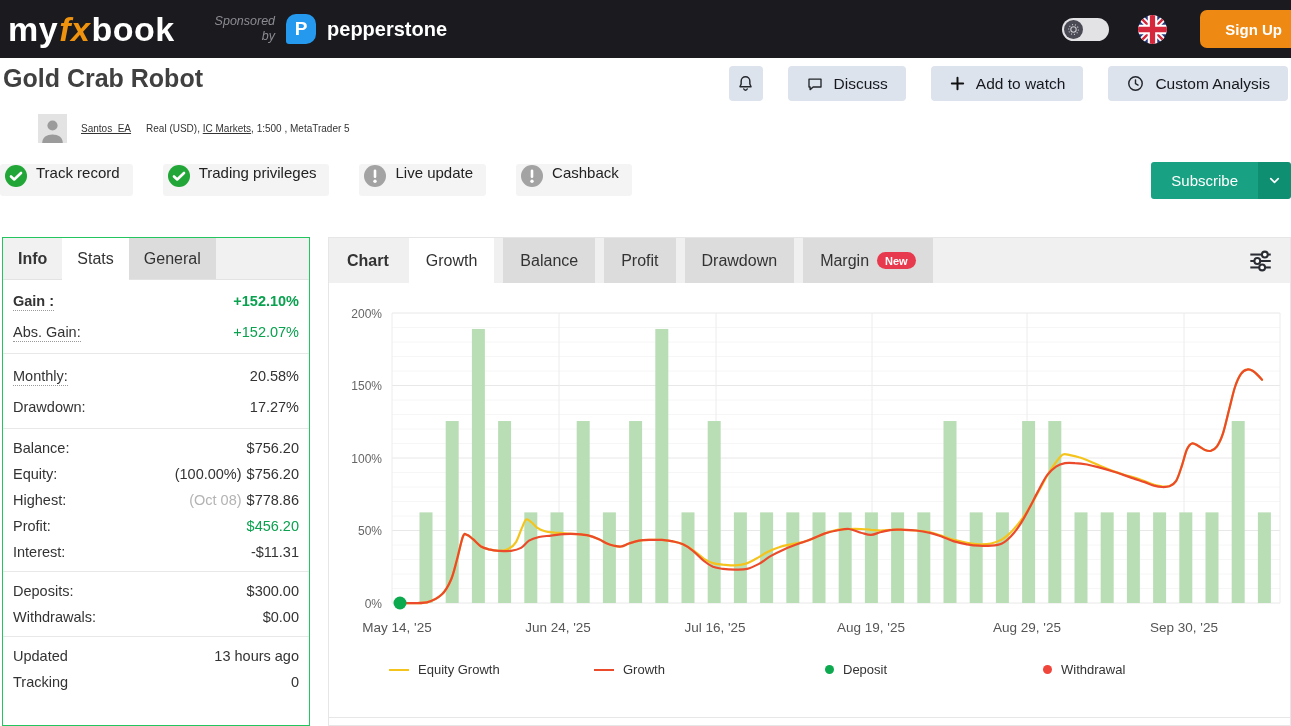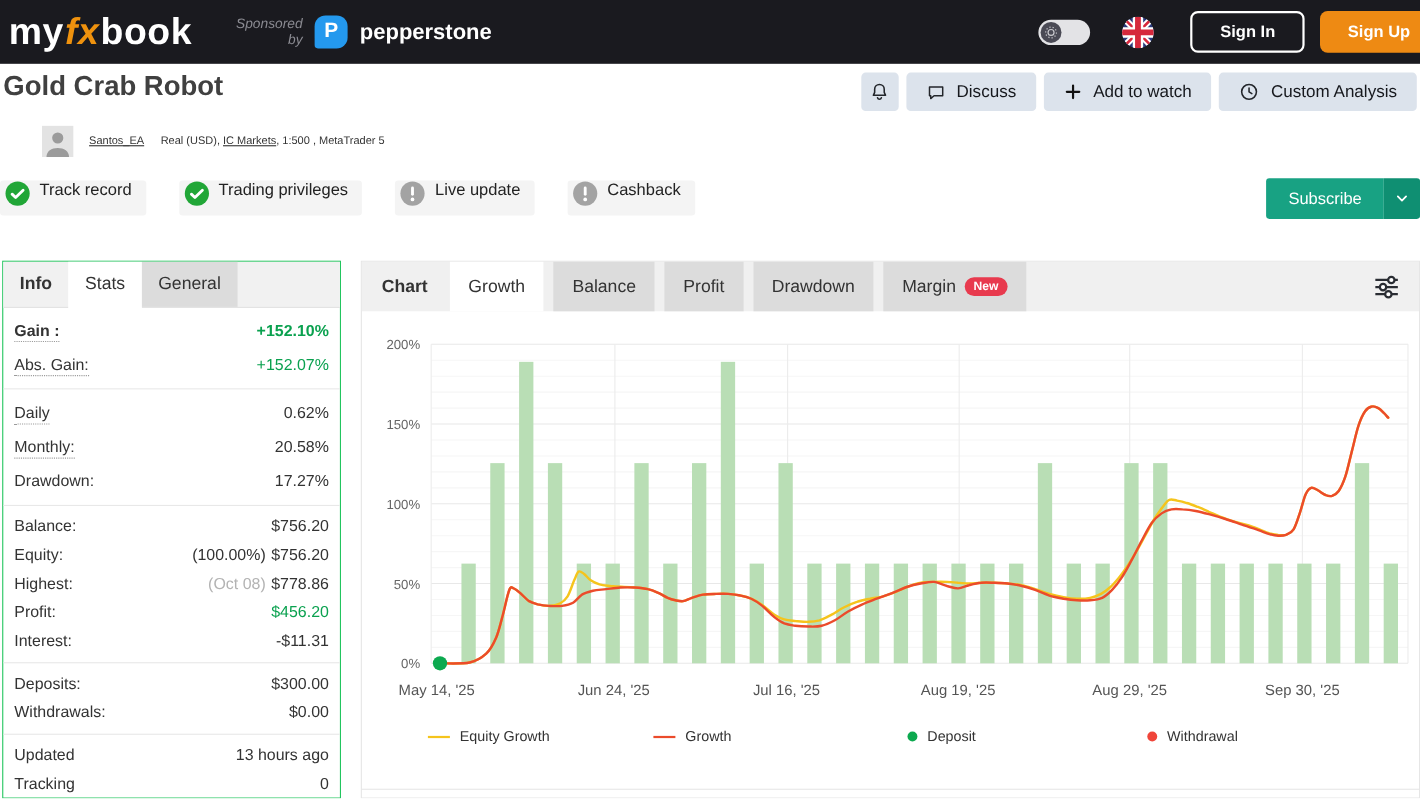--- a/index.html
+++ b/index.html
@@ -18,21 +18,21 @@
   .toggle{width:47px;height:23px;border-radius:12px;background:#e3e3e6;position:relative;margin-right:29px;cursor:pointer;}
   .knob{position:absolute;left:2px;top:2px;width:19px;height:19px;border-radius:50%;background:#4a4a55;
         display:flex;align-items:center;justify-content:center;}
   .flag{width:29px;height:29px;border-radius:50%;overflow:hidden;margin-right:33px;cursor:pointer;flex:none;}
   .signin{height:38px;padding:0 25px;background:transparent;border:2px solid #fff;border-radius:7px;color:#fff;
           font-size:15px;font-weight:bold;margin-right:14px;font-family:inherit;cursor:pointer;}
   .signup{height:38px;padding:0 25px;background:#ee8a13;border:none;border-radius:7px;color:#fff;
           font-size:15px;font-weight:bold;margin-right:-16px;font-family:inherit;cursor:pointer;}
   
   .page-title{position:absolute;left:3px;top:64px;margin:0;font-size:25px;font-weight:bold;color:#404040;}
-  .action-buttons{position:absolute;right:3px;top:66px;display:flex;gap:7px;height:35px;}
+  .action-buttons{position:absolute;right:3px;top:66px;display:flex;gap:25px;height:35px;}
   .act{display:flex;align-items:center;gap:10px;background:#dce3ec;border:none;border-radius:4px;
        padding:0 18px;font-size:15.5px;color:#16181d;font-family:inherit;cursor:pointer;}
   .act.sq{width:34px;padding:0;justify-content:center;}
   
   .account-row{position:absolute;left:2px;top:114px;display:flex;align-items:center;font-size:10px;color:#333;padding-left:36px;}
   .avatar{width:29px;height:29px;overflow:hidden;flex:none;}
   .user-link{margin-left:14px;text-decoration:underline;color:#333;cursor:pointer;}
   .acct-detail{margin-left:15px;color:#333;}
   .broker-link{text-decoration:underline;color:#333;cursor:pointer;}
   
@@ -114,21 +114,20 @@
             </defs>
           <g clip-path="url(#fc)">
             <rect width="32" height="32" fill="#2a3a7c"></rect>
             <path d="M0 0 L32 32 M32 0 L0 32" stroke="#fff" stroke-width="6.5"></path>
             <path d="M0 0 L32 32 M32 0 L0 32" stroke="#d6283c" stroke-width="2.6"></path>
             <path d="M16 0 V32 M0 16 H32" stroke="#fff" stroke-width="10.5"></path>
             <path d="M16 0 V32 M0 16 H32" stroke="#d6283c" stroke-width="5.8"></path>
           </g>
         </svg>
       </div>
-      <button class="signin">Sign In</button>
       <button class="signup">Sign Up</button>
     </div>
   </header>
 
   <h1 class="page-title">Gold Crab Robot</h1>
   <div class="action-buttons">
     <button class="act sq">
       <svg width="19" height="19" viewBox="0 0 24 24">
           <path d="M12 3.5a5.5 5.5 0 0 0-5.5 5.5v3.6L5 16h14l-1.5-3.4V9A5.5 5.5 0 0 0 12 3.5z" fill="none" stroke="#23262b" stroke-width="1.8" stroke-linejoin="round"></path>
           <path d="M9.8 18.8a2.3 2.3 0 0 0 4.4 0" fill="none" stroke="#23262b" stroke-width="1.8" stroke-linecap="round"></path>
@@ -218,24 +217,20 @@
     <div class="stat-rows">
         <div class="stat-row tall">
           <span><span class="bold dotted">Gain :</span></span>
           <span><span class="green bold">+152.10%</span></span>
         </div>
         <div class="stat-row tall">
           <span><span class="dotted">Abs. Gain:</span></span>
           <span><span class="green">+152.07%</span></span>
         </div>
         <div class="divider"></div>
-        <div class="stat-row tall">
-          <span><span class="dotted">Daily</span></span>
-          <span><span>0.62%</span></span>
-        </div>
         <div class="stat-row tall">
           <span><span class="dotted">Monthly:</span></span>
           <span><span>20.58%</span></span>
         </div>
         <div class="stat-row tall">
           <span><span>Drawdown:</span></span>
           <span><span>17.27%</span></span>
         </div>
         <div class="divider"></div>
         <div class="stat-row">

